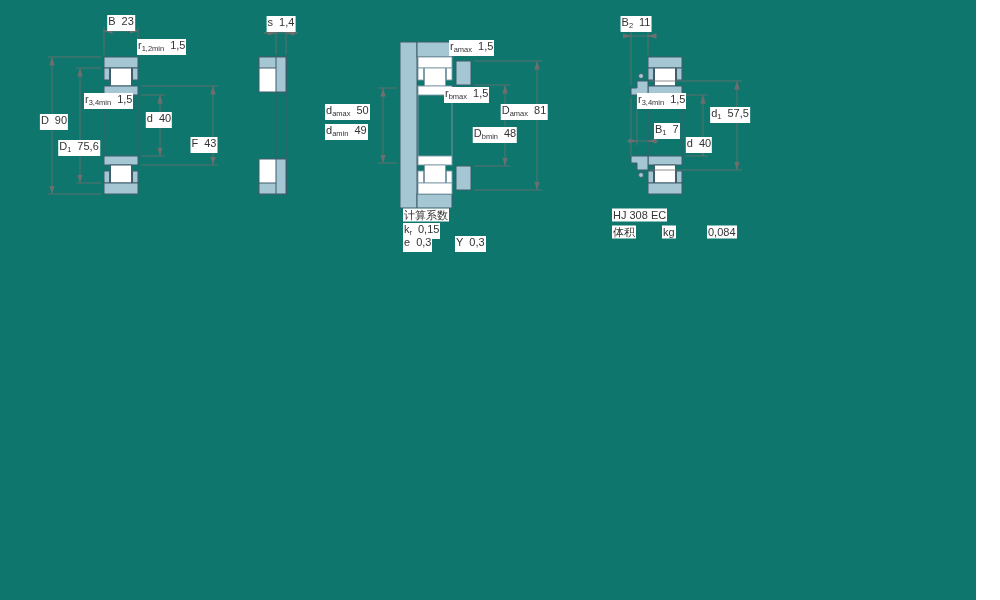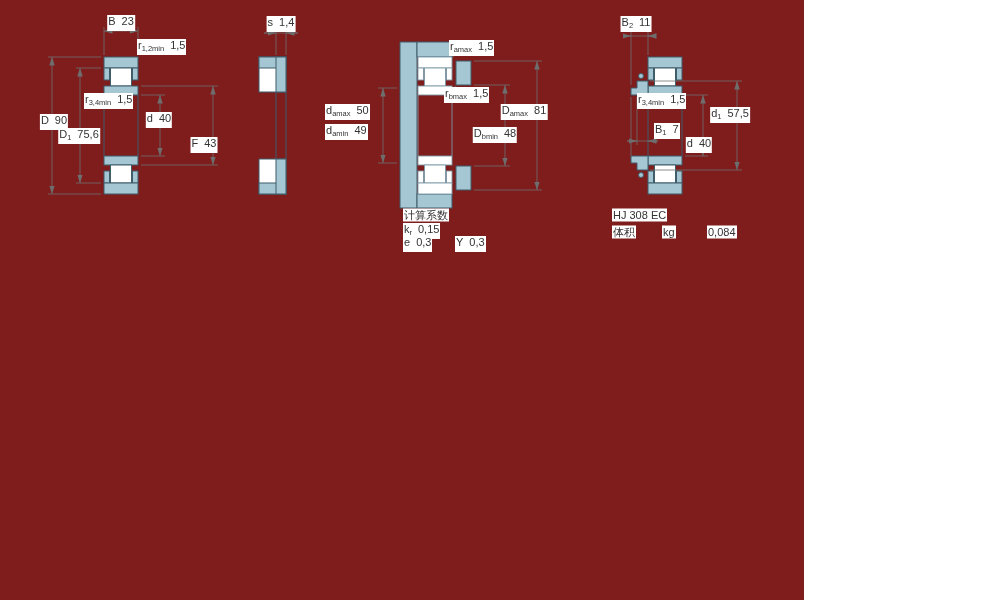--- a/index.html
+++ b/index.html
@@ -1,17 +1,17 @@
 <!DOCTYPE html>
 <html><head>
 <meta charset="utf-8">
 <style>
   html,body{margin:0;padding:0;background:#fff;}
   .screen{
-    position:relative;width:804px;height:600px;background:#7f1d1d;overflow:hidden;
+    position:relative;width:976px;height:600px;background:#0f766e;overflow:hidden;
     font-family:"Liberation Sans","DejaVu Sans",sans-serif;color:#333;
   }
   .screen svg{position:absolute;left:0;top:0;}
   .dim{
     position:absolute;white-space:nowrap;font-size:11px;line-height:13px;
     color:#333;background:#fff;padding:0 1px;
   }
   .c{transform:translate(-50%,-50%);}
   .l{transform:translate(0,-50%);}
   .sub{font-size:7.5px;vertical-align:-2px;}
@@ -153,21 +153,21 @@
       <line x1="650" y1="81" x2="742" y2="81"></line>
       <line x1="650" y1="170" x2="742" y2="170"></line>
       <line x1="737" y1="81" x2="737" y2="170" marker-start="url(#mS)" marker-end="url(#mE)"></line>
     </g>
   </svg>
 
   <span class="dim c" style="left:121px;top:23px"><span class="sym">B</span><span class="sub"></span><span class="val">23</span></span>
   <span class="dim l" style="left:137px;top:47px"><span class="sym">r</span><span class="sub">1,2min</span><span class="val">1,5</span></span>
   <span class="dim l" style="left:84px;top:101px"><span class="sym">r</span><span class="sub">3,4min</span><span class="val">1,5</span></span>
   <span class="dim c" style="left:54px;top:122px"><span class="sym">D</span><span class="sub"></span><span class="val">90</span></span>
-  <span class="dim c" style="left:79px;top:136px"><span class="sym">D</span><span class="sub">1</span><span class="val">75,6</span></span>
+  <span class="dim c" style="left:79px;top:148px"><span class="sym">D</span><span class="sub">1</span><span class="val">75,6</span></span>
   <span class="dim c" style="left:159px;top:120px"><span class="sym">d</span><span class="sub"></span><span class="val">40</span></span>
   <span class="dim c" style="left:204px;top:145px"><span class="sym">F</span><span class="sub"></span><span class="val">43</span></span>
 
   <span class="dim c" style="left:281px;top:24px"><span class="sym">s</span><span class="sub"></span><span class="val">1,4</span></span>
 
   <span class="dim l" style="left:449px;top:48px"><span class="sym">r</span><span class="sub">amax</span><span class="val">1,5</span></span>
   <span class="dim l" style="left:444px;top:95px"><span class="sym">r</span><span class="sub">bmax</span><span class="val">1,5</span></span>
   <span class="dim l" style="left:325px;top:112px"><span class="sym">d</span><span class="sub">amax</span><span class="val">50</span></span>
   <span class="dim l" style="left:325px;top:132px"><span class="sym">d</span><span class="sub">amin</span><span class="val">49</span></span>
   <span class="dim c" style="left:524px;top:112px"><span class="sym">D</span><span class="sub">amax</span><span class="val">81</span></span>

